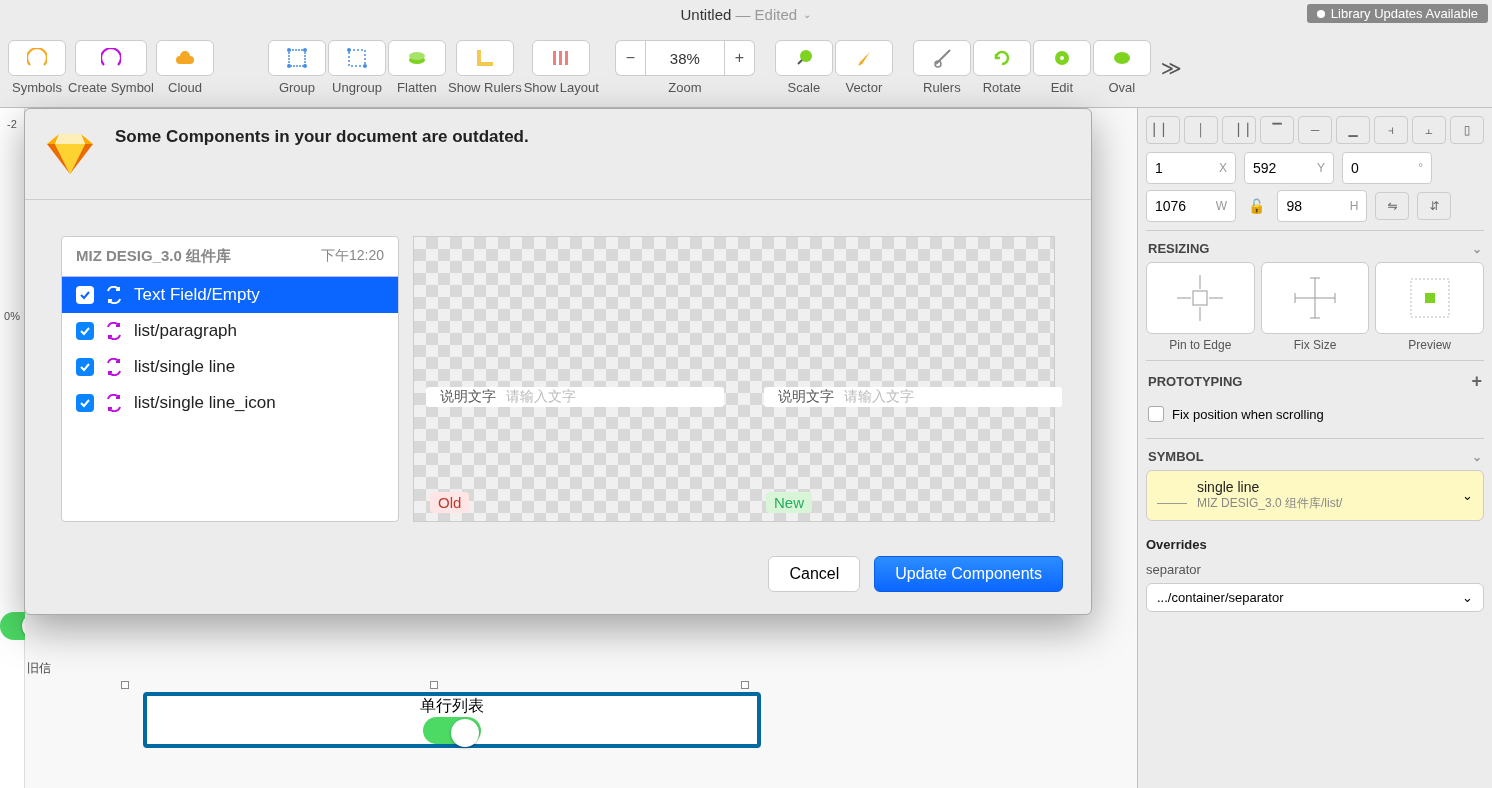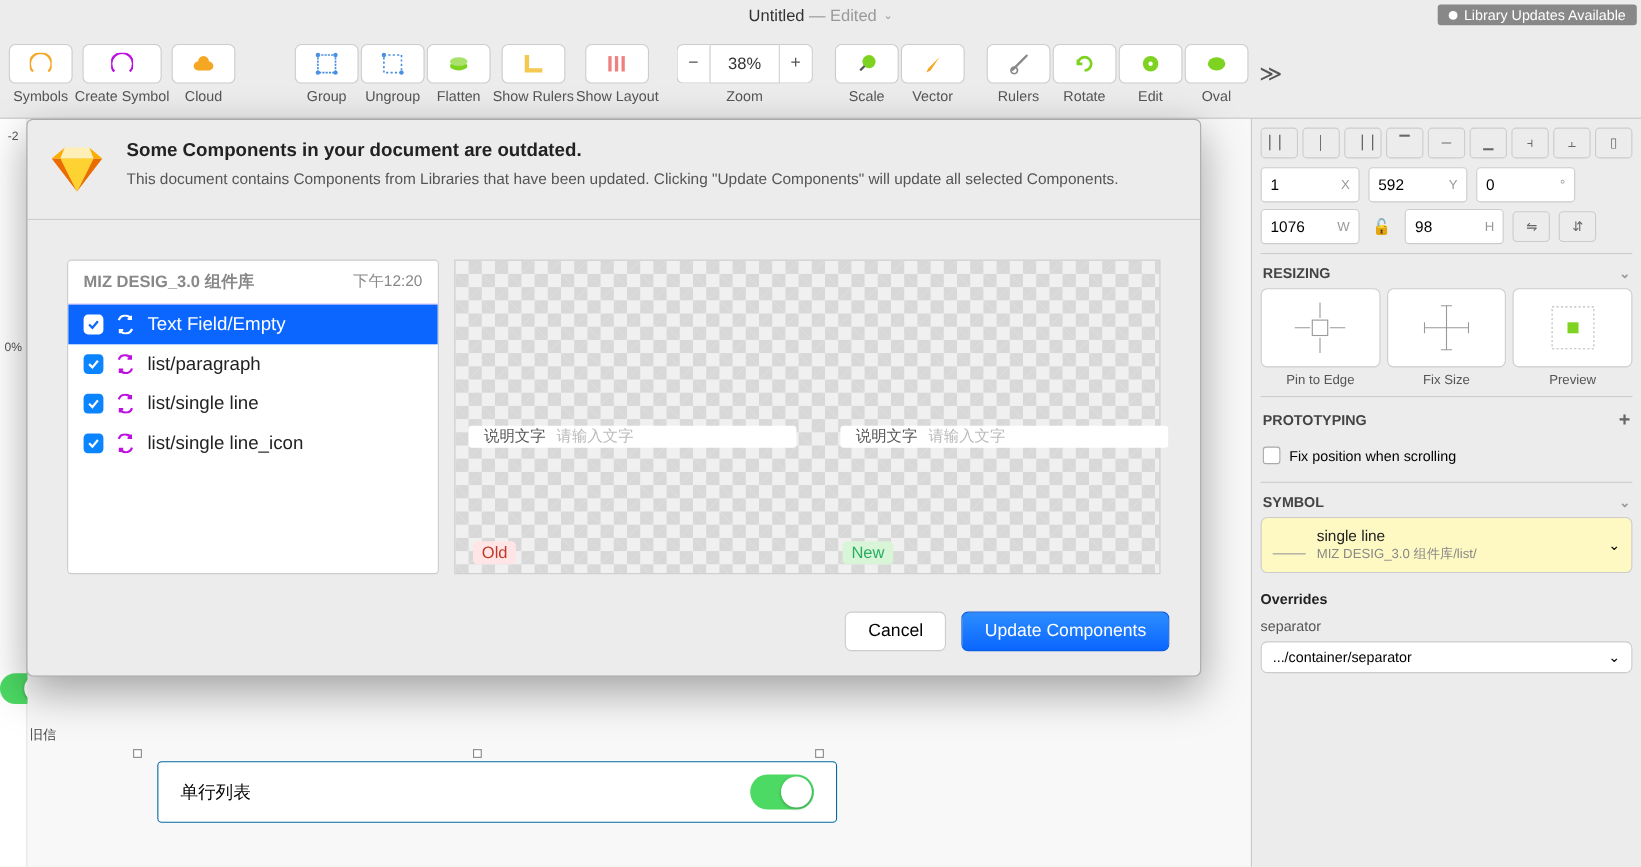--- a/index.html
+++ b/index.html
@@ -16,21 +16,21 @@
 
 .toolbar { height: 80px; background: #ececec; border-bottom: 1px solid #c0c0c0; display: flex; align-items: center; padding: 4px 8px; gap: 2px; }
 .tool-item { display: flex; flex-direction: column; align-items: center; gap: 4px; }
 .tool-btn { width: 58px; height: 36px; background: #fff; border: 1px solid #ccc; border-radius: 6px; display: flex; align-items: center; justify-content: center; font-size: 18px; }
 .tool-btn.wide { width: 72px; }
 .tool-label { font-size: 13px; color: #555; text-align: left; white-space: nowrap; }
 .zoom-group { display: flex; align-items: center; }
 .zoom-btn { width: 30px; height: 36px; background: #fff; border: 1px solid #ccc; display:flex; align-items:center; justify-content:center; font-size:16px; color:#555;}
 .zoom-btn.left { border-radius: 6px 0 0 6px; border-right: none;}
 .zoom-btn.right { border-radius: 0 6px 6px 0; border-left:none;}
-.zoom-val { width: 64px; height:36px; background:#fff; border:1px solid #ccc; display:flex; align-items:center; justify-content:center; font-size:15px; color:#333;}
+.zoom-val { width: 80px; height:36px; background:#fff; border:1px solid #ccc; display:flex; align-items:center; justify-content:center; font-size:15px; color:#333;}
 .overflow-btn { font-size: 20px; color: #555; padding: 0 8px; }
 
 
 .main-area { position: absolute; top: 108px; left: 0; right: 0; bottom: 0; display: flex; }
 .left-gutter { width: 25px; background:#fff; border-right:1px solid #ddd; font-size:11px; color:#555; padding-top:10px; text-align:center;}
 .left-gutter .pct { margin-top: 180px; }
 .canvas-area { flex: 1; background: #f8f8f8; position: relative; }
 .right-panel { width: 355px; background: #ececec; border-left: 1px solid #c0c0c0; padding: 8px; font-size: 13px; }
 
 
@@ -52,21 +52,21 @@
 .check-box { width:16px; height:16px; border:1px solid #aaa; border-radius:3px; background:#fff;}
 .symbol-box { background:#fef9c3; border:1px solid #ccc; border-radius:6px; padding:8px 10px; display:flex; align-items:center; gap:10px;}
 .symbol-thumb { width:30px; height:16px; border-bottom:1px solid #999; }
 .symbol-meta { flex:1;}
 .symbol-meta .name { font-size:14px; color:#222;}
 .symbol-meta .path { font-size:12px; color:#888;}
 .override-select { background:#fff; border:1px solid #ccc; border-radius:6px; padding:6px 10px; display:flex; justify-content:space-between; align-items:center; margin-top:6px;}
 .plus-btn { font-size: 18px; color:#666; }
 
 
-.canvas-item { position:absolute; background:#fff; border:1px solid #0369a1; border-radius:4px; display:flex; align-items:center; padding:0 20px; font-size:16px; left:118px; right:12px;}
+.canvas-item { position:absolute; background:#fff; border:4px solid #0369a1; border-radius:4px; display:flex; align-items:center; padding:0 20px; font-size:16px; left:118px; right:12px;flex-direction:column;}
 .canvas-toggle { width:58px; height:32px; background:#4cd964; border-radius:16px; position:relative;}
 .canvas-toggle .knob { width:28px; height:28px; background:#fff; border-radius:50%; position:absolute; right:2px; top:2px; box-shadow:0 1px 3px rgba(0,0,0,.3);}
 .canvas-toggle.small { width:48px; height:28px;}
 .canvas-toggle.small .knob { width:24px; height:24px;}
 .sel-handle { position:absolute; width:8px; height:8px; background:#fff; border:1px solid #888;}
 
 
 .modal { position:absolute; left:24px; top:108px; width:1068px; background:#ececec; border:1px solid #aaa; border-radius:6px; box-shadow:0 14px 40px rgba(0,0,0,.35); z-index:100;}
 .modal-header { display:flex; padding:18px 22px 18px 18px; gap:18px; border-bottom:1px solid #ccc;}
 .modal-icon { width:54px; height:54px; display:flex; align-items:center; justify-content:center;}
@@ -400,21 +400,20 @@
           <path d="M2 15 L10 15 L25 45 Z" fill="#ea6c00"></path>
           <path d="M48 15 L40 15 L25 45 Z" fill="#ea6c00"></path>
           <path d="M10 15 L40 15 L25 45 Z" fill="#fdd231"></path>
           <path d="M2 15 L10 15 L14 5 Z" fill="#fdad00"></path>
           <path d="M48 15 L40 15 L36 5 Z" fill="#fdad00"></path>
           <path d="M14 5 L36 5 L40 15 L10 15 Z" fill="#feeeb7"></path>
         </svg>
     </div>
     <div>
       <div class="modal-title">Some Components in your document are outdated.</div>
-      <div class="modal-sub">This document contains Components from Libraries that have been updated. Clicking "Update Components" will update all selected Components.</div>
     </div>
   </div>
   <div class="modal-body">
     <div class="component-list">
       <div class="list-header">
         <span>MIZ DESIG_3.0 组件库</span>
         <span class="time">下午12:20</span>
       </div>
       <div class="list-item selected">
         <div class="chk">

